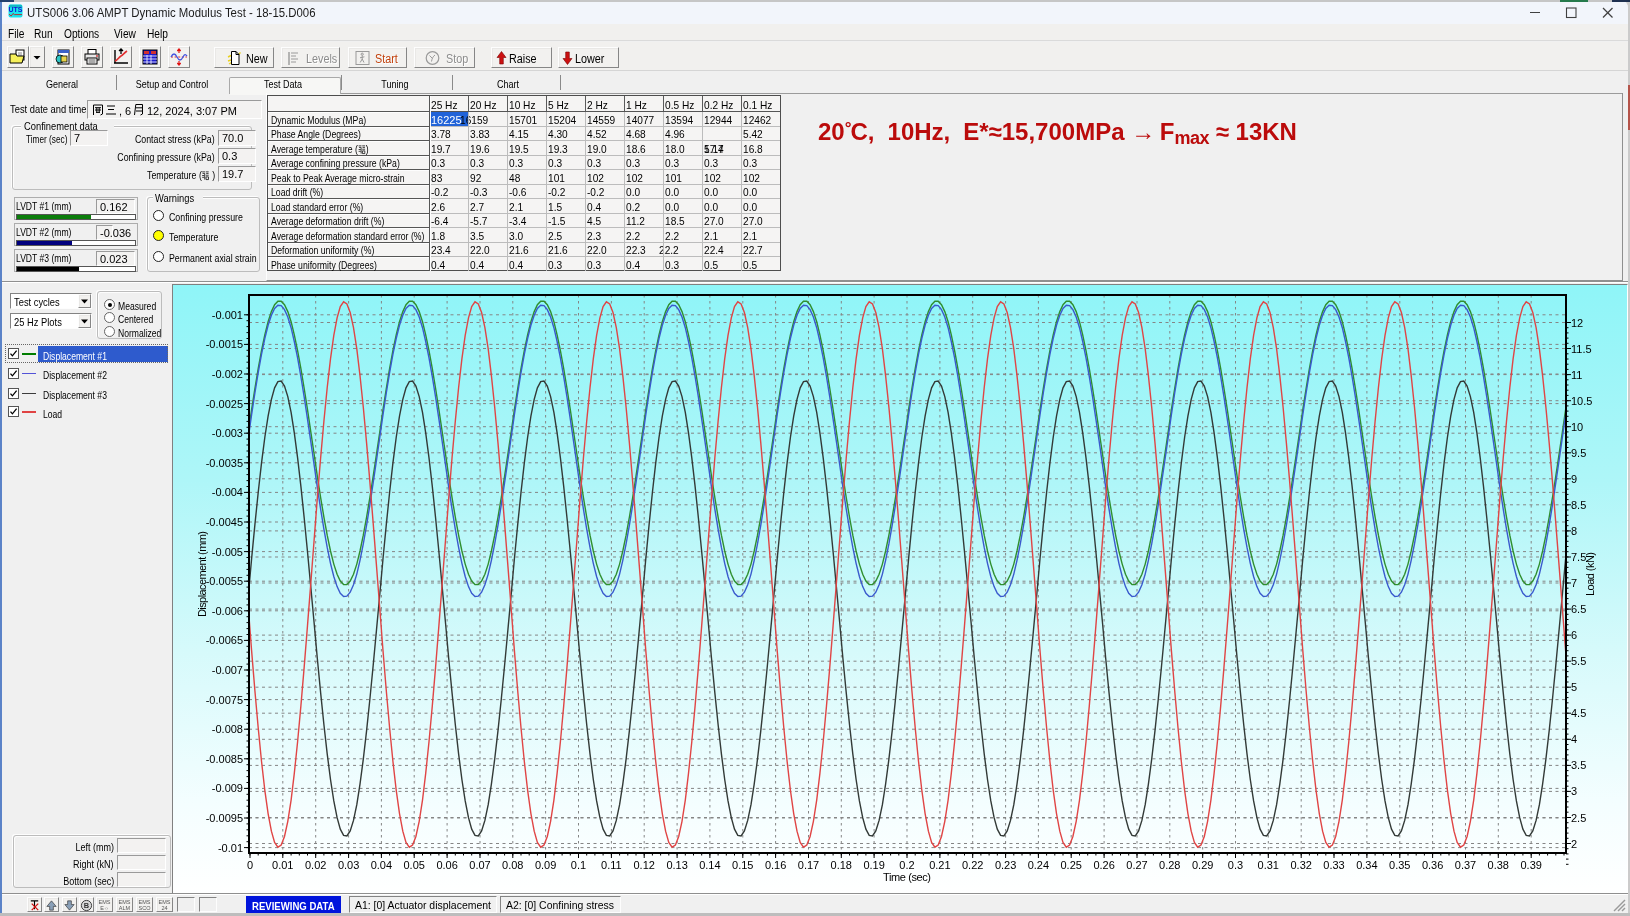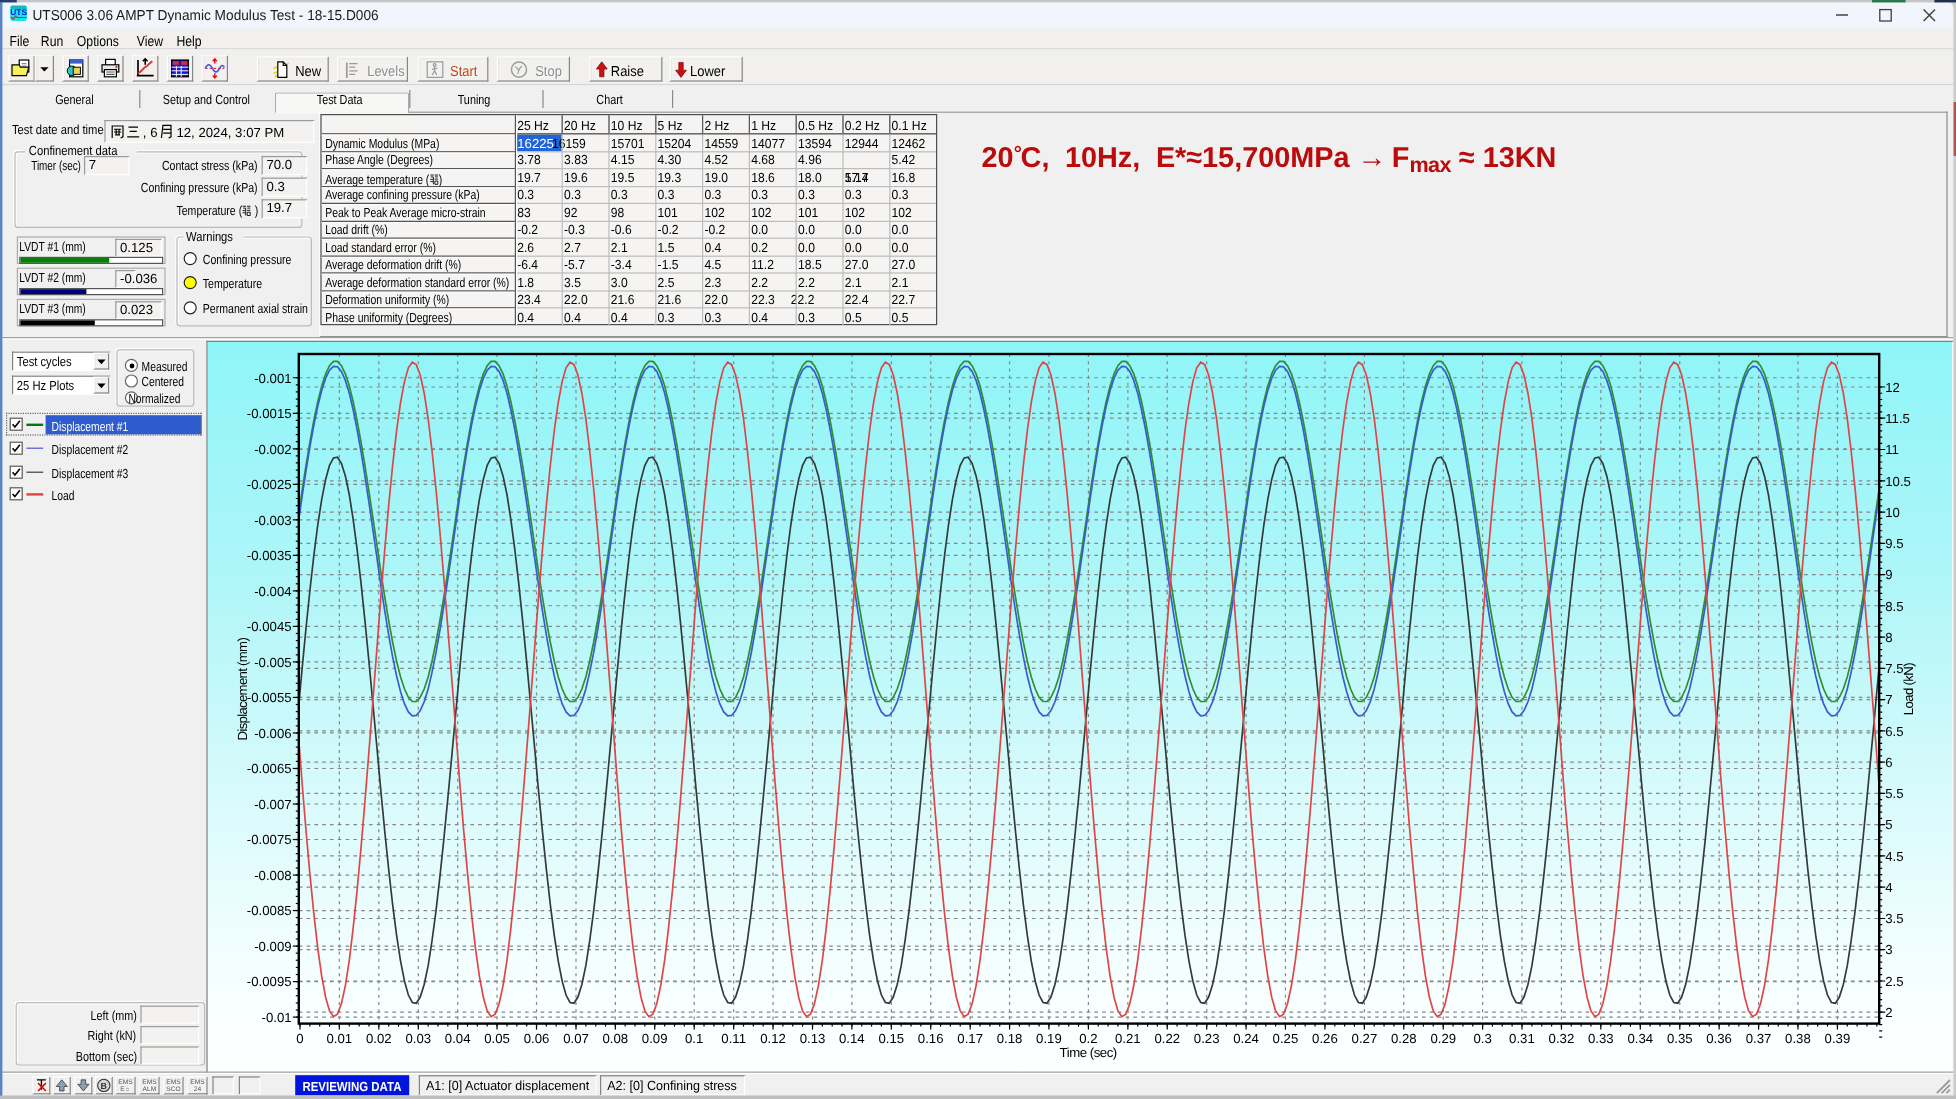--- a/index.html
+++ b/index.html
@@ -190,21 +190,21 @@
     </div>
 <div class="ab sunk2" style="left:218px;top:148px;width:38px;height:16px">
       <div class="t11" style="padding:2px 0 0 3px">0.3</div>
     </div>
 <div class="ab sunk2" style="left:218px;top:166px;width:38px;height:16px">
       <div class="t11" style="padding:2px 0 0 3px">19.7</div>
     </div>
 <div class="ab" style="left:14px;top:197px;width:124px;height:23px;border:1px solid #adadad"></div>
     <div class="ab t11" style="left:16px;top:201px"><span style="display:inline-block;transform:scaleX(0.78);transform-origin:0 50%;white-space:nowrap">LVDT #1 (mm)</span></div>
     <div class="ab sunk2" style="left:96px;top:199px;width:39px;height:15px">
-      <div class="t11" style="padding:2px 0 0 3px">0.125</div>
+      <div class="t11" style="padding:2px 0 0 3px">0.162</div>
     </div>
     <div class="ab" style="left:16px;top:214px;width:120px;height:6px;background:#fff;border:1px solid #555"></div>
     <div class="ab" style="left:17px;top:215px;width:74px;height:4px;background:#0b7d0b"></div>
 <div class="ab" style="left:14px;top:223px;width:124px;height:23px;border:1px solid #adadad"></div>
     <div class="ab t11" style="left:16px;top:227px"><span style="display:inline-block;transform:scaleX(0.78);transform-origin:0 50%;white-space:nowrap">LVDT #2 (mm)</span></div>
     <div class="ab sunk2" style="left:96px;top:225px;width:17px;height:15px">
       <div class="t11" style="padding:2px 0 0 3px">-0.036</div>
     </div>
     <div class="ab" style="left:16px;top:240px;width:120px;height:6px;background:#fff;border:1px solid #555"></div>
     <div class="ab" style="left:17px;top:241px;width:55px;height:4px;background:#00007e"></div>
@@ -277,21 +277,21 @@
 <div class="ab t11" style="left:509px;top:158.0px"><span style="display:inline-block;transform:scaleX(0.92);transform-origin:0 50%;white-space:nowrap">0.3</span></div>
 <div class="ab t11" style="left:548px;top:158.0px"><span style="display:inline-block;transform:scaleX(0.92);transform-origin:0 50%;white-space:nowrap">0.3</span></div>
 <div class="ab t11" style="left:587px;top:158.0px"><span style="display:inline-block;transform:scaleX(0.92);transform-origin:0 50%;white-space:nowrap">0.3</span></div>
 <div class="ab t11" style="left:626px;top:158.0px"><span style="display:inline-block;transform:scaleX(0.92);transform-origin:0 50%;white-space:nowrap">0.3</span></div>
 <div class="ab t11" style="left:665px;top:158.0px"><span style="display:inline-block;transform:scaleX(0.92);transform-origin:0 50%;white-space:nowrap">0.3</span></div>
 <div class="ab t11" style="left:704px;top:158.0px"><span style="display:inline-block;transform:scaleX(0.92);transform-origin:0 50%;white-space:nowrap">0.3</span></div>
 <div class="ab t11" style="left:743px;top:158.0px"><span style="display:inline-block;transform:scaleX(0.92);transform-origin:0 50%;white-space:nowrap">0.3</span></div>
 <div class="ab t11" style="left:271px;top:172.5px"><span style="display:inline-block;transform:scaleX(0.79);transform-origin:0 50%;white-space:nowrap">Peak to Peak Average micro-strain</span></div>
 <div class="ab t11" style="left:431px;top:172.5px"><span style="display:inline-block;transform:scaleX(0.92);transform-origin:0 50%;white-space:nowrap">83</span></div>
 <div class="ab t11" style="left:470px;top:172.5px"><span style="display:inline-block;transform:scaleX(0.92);transform-origin:0 50%;white-space:nowrap">92</span></div>
-<div class="ab t11" style="left:509px;top:172.5px"><span style="display:inline-block;transform:scaleX(0.92);transform-origin:0 50%;white-space:nowrap">98</span></div>
+<div class="ab t11" style="left:509px;top:172.5px"><span style="display:inline-block;transform:scaleX(0.92);transform-origin:0 50%;white-space:nowrap">48</span></div>
 <div class="ab t11" style="left:548px;top:172.5px"><span style="display:inline-block;transform:scaleX(0.92);transform-origin:0 50%;white-space:nowrap">101</span></div>
 <div class="ab t11" style="left:587px;top:172.5px"><span style="display:inline-block;transform:scaleX(0.92);transform-origin:0 50%;white-space:nowrap">102</span></div>
 <div class="ab t11" style="left:626px;top:172.5px"><span style="display:inline-block;transform:scaleX(0.92);transform-origin:0 50%;white-space:nowrap">102</span></div>
 <div class="ab t11" style="left:665px;top:172.5px"><span style="display:inline-block;transform:scaleX(0.92);transform-origin:0 50%;white-space:nowrap">101</span></div>
 <div class="ab t11" style="left:704px;top:172.5px"><span style="display:inline-block;transform:scaleX(0.92);transform-origin:0 50%;white-space:nowrap">102</span></div>
 <div class="ab t11" style="left:743px;top:172.5px"><span style="display:inline-block;transform:scaleX(0.92);transform-origin:0 50%;white-space:nowrap">102</span></div>
 <div class="ab t11" style="left:271px;top:187.0px"><span style="display:inline-block;transform:scaleX(0.79);transform-origin:0 50%;white-space:nowrap">Load drift (%)</span></div>
 <div class="ab t11" style="left:431px;top:187.0px"><span style="display:inline-block;transform:scaleX(0.92);transform-origin:0 50%;white-space:nowrap">-0.2</span></div>
 <div class="ab t11" style="left:470px;top:187.0px"><span style="display:inline-block;transform:scaleX(0.92);transform-origin:0 50%;white-space:nowrap">-0.3</span></div>
 <div class="ab t11" style="left:509px;top:187.0px"><span style="display:inline-block;transform:scaleX(0.92);transform-origin:0 50%;white-space:nowrap">-0.6</span></div>
@@ -418,21 +418,21 @@
       <path d="M3 5.5 L10 5.5 L6.5 9.5 Z" fill="#000"></path>
     </svg>
 <div class="ab gbox" style="left:97px;top:291px;width:65px;height:48px"></div>
 <div class="ab" style="left:104px;top:299px;width:11px;height:11px;border-radius:50%;background:#fff;border:1px solid #666">
       <div style="position:absolute;left:2.5px;top:2.5px;width:4px;height:4px;border-radius:50%;background:#000"></div>
     </div>
 <div class="ab t11" style="left:118px;top:301px"><span style="display:inline-block;transform:scaleX(0.78);transform-origin:0 50%;white-space:nowrap">Measured</span></div>
 <div class="ab" style="left:104px;top:312px;width:11px;height:11px;border-radius:50%;background:#fff;border:1px solid #666"></div>
 <div class="ab t11" style="left:118px;top:314px"><span style="display:inline-block;transform:scaleX(0.78);transform-origin:0 50%;white-space:nowrap">Centered</span></div>
 <div class="ab" style="left:104px;top:325.5px;width:11px;height:11px;border-radius:50%;background:#fff;border:1px solid #666"></div>
-<div class="ab t11" style="left:107px;top:327.5px"><span style="display:inline-block;transform:scaleX(0.78);transform-origin:0 50%;white-space:nowrap">Normalized</span></div>
+<div class="ab t11" style="left:118px;top:327.5px"><span style="display:inline-block;transform:scaleX(0.78);transform-origin:0 50%;white-space:nowrap">Normalized</span></div>
 <div class="ab" style="left:38px;top:345.5px;width:130px;height:16.5px;background:#2e5bcd"></div>
 <div class="ab" style="left:6px;top:344.5px;width:161px;height:17.5px;outline:1px dotted #666"></div>
 <div class="ab" style="left:8px;top:348.0px;width:11px;height:11px;background:#fff;border:1px solid #555"></div>
 <svg class="ab" style="left:8px;top:348.0px" width="11" height="11" viewBox="0 0 11 11">
       <path d="M2.5 5.6 L4.4 7.8 L8.6 2.6" stroke="#000" stroke-width="1.3" fill="none"></path>
     </svg>
 <div class="ab" style="left:22px;top:353.0px;width:14px;height:1.5px;background:#007d00"></div>
 <div class="ab t11" style="left:43px;top:350.5px;color:#fff"><span style="display:inline-block;transform:scaleX(0.78);transform-origin:0 50%;white-space:nowrap">Displacement #1</span></div>
 <div class="ab" style="left:8px;top:367.8px;width:11px;height:11px;background:#fff;border:1px solid #555"></div>
 <svg class="ab" style="left:8px;top:367.8px" width="11" height="11" viewBox="0 0 11 11">

